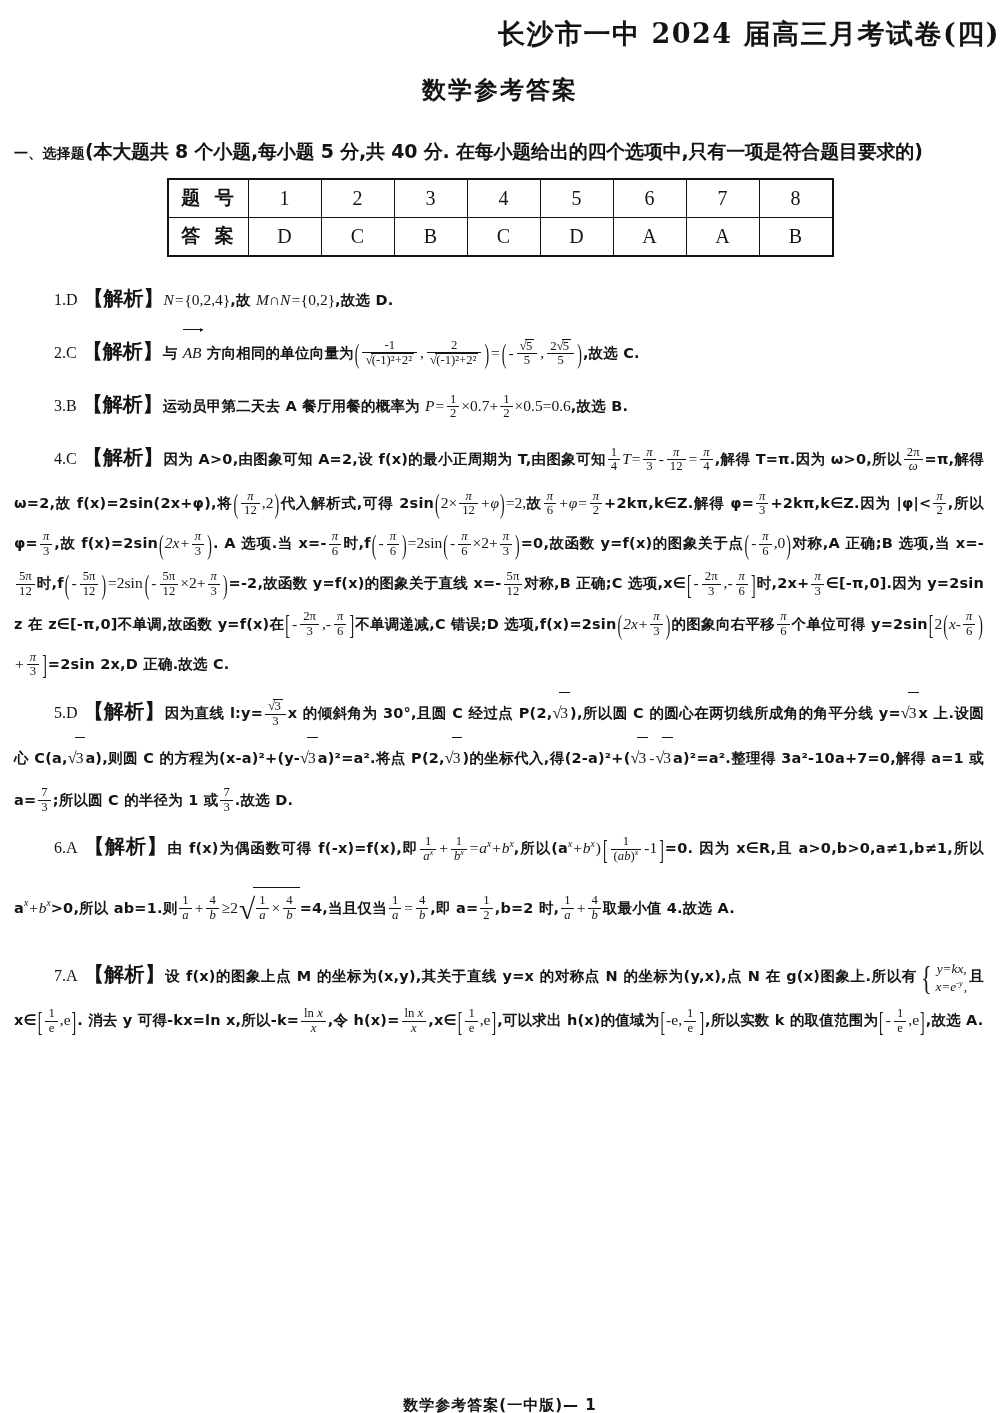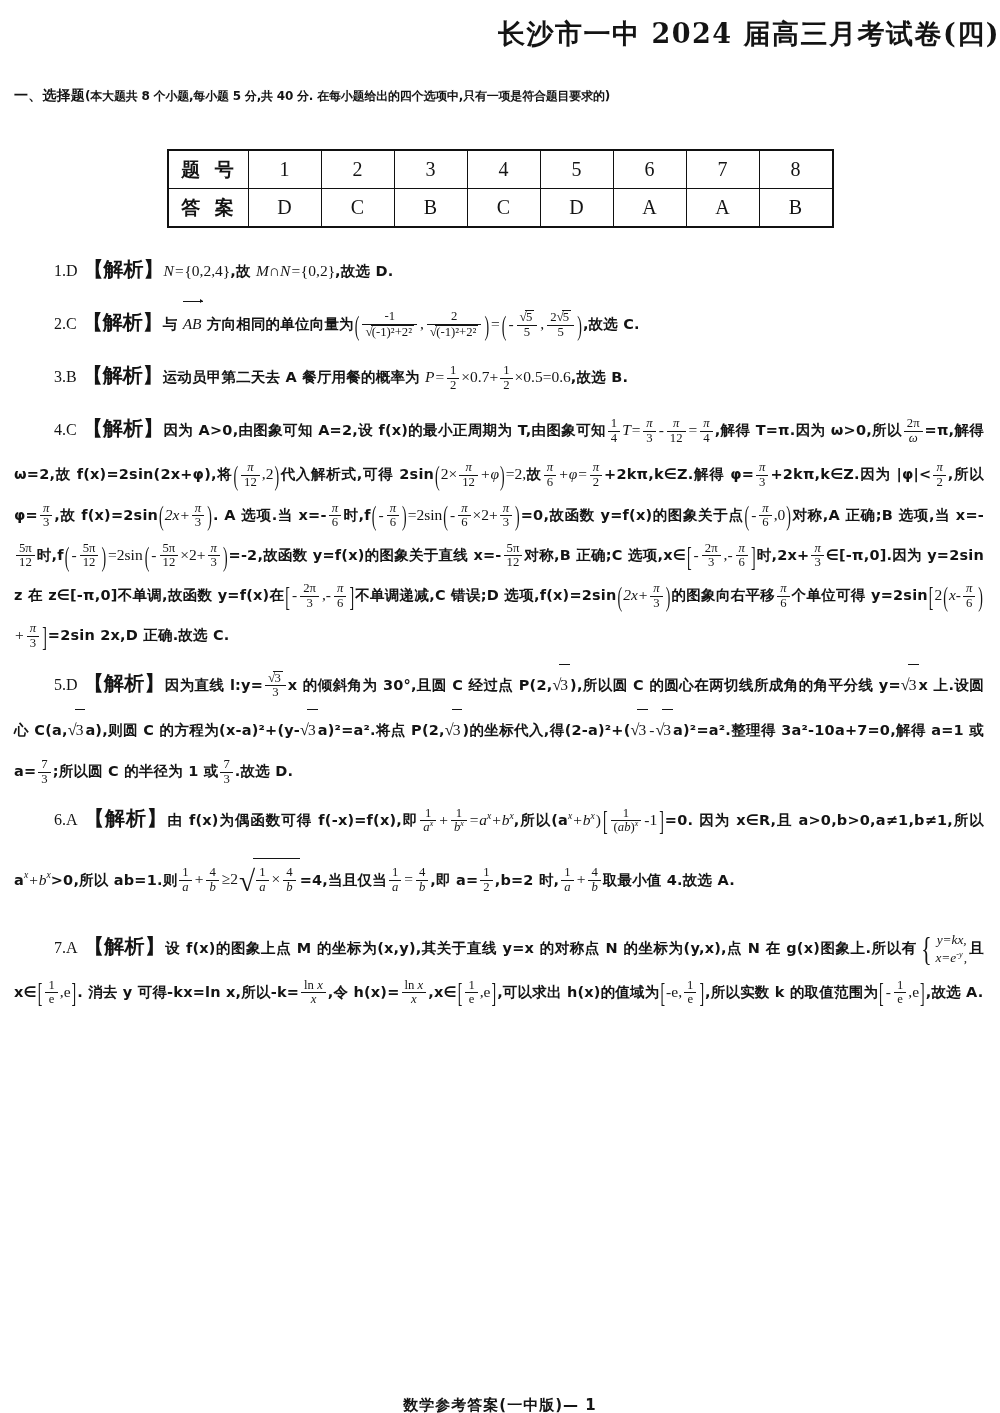--- a/index.html
+++ b/index.html
@@ -44,32 +44,31 @@
 
   
   .section-head {
     margin: 34px 0 0 0;
     padding: 0 14px 0 14px;
     font-size: 15.5px;
     line-height: 1.25;
     font-family: "DejaVu Sans", "Liberation Sans", sans-serif;
   }
   .section-head .sec-label { font-weight: bold; font-size: 14px; }
-  .section-head .sec-note  { font-weight: bold; font-size: 12px; letter-spacing: -0.2px; }
+  .section-head .sec-note  { font-weight: bold; font-size: 19px; letter-spacing: -0.2px; }
 
   
   .answer-table-wrap {
     display: flex;
     justify-content: center;
     margin-top: 14px;
   }
   table.answer-table {
     border-collapse: collapse;
     border: 2.5px solid #111;
-    margin-top: 30px;
   }
   table.answer-table td {
     border: 1.6px solid #111;
     text-align: center;
     vertical-align: middle;
     height: 35px;
     font-size: 20px;
     font-family: "Liberation Serif", "DejaVu Serif", serif;
   }
   table.answer-table td.rowhead {
@@ -179,20 +178,21 @@
     letter-spacing: 1px;
     font-family: "DejaVu Sans", "Liberation Sans", sans-serif;
   }
 </style>
 </head>
 <body>
 
 <div class="page">
 
   <h1 class="doc-title">长沙市一中 2024 届高三月考试卷(四)</h1>
+  <h2 class="doc-subtitle">数学参考答案</h2>
 
   <div class="section-head">
     <span class="sec-label zh">一、选择题</span><span class="sec-note zh">(本大题共 8 个小题,每小题 5 分,共 40 分. 在每小题给出的四个选项中,只有一项是符合题目要求的)</span>
   </div>
 
   <div class="answer-table-wrap">
     <table class="answer-table">
       <tbody>
           <tr>
         <td class="rowhead">题 号</td>

